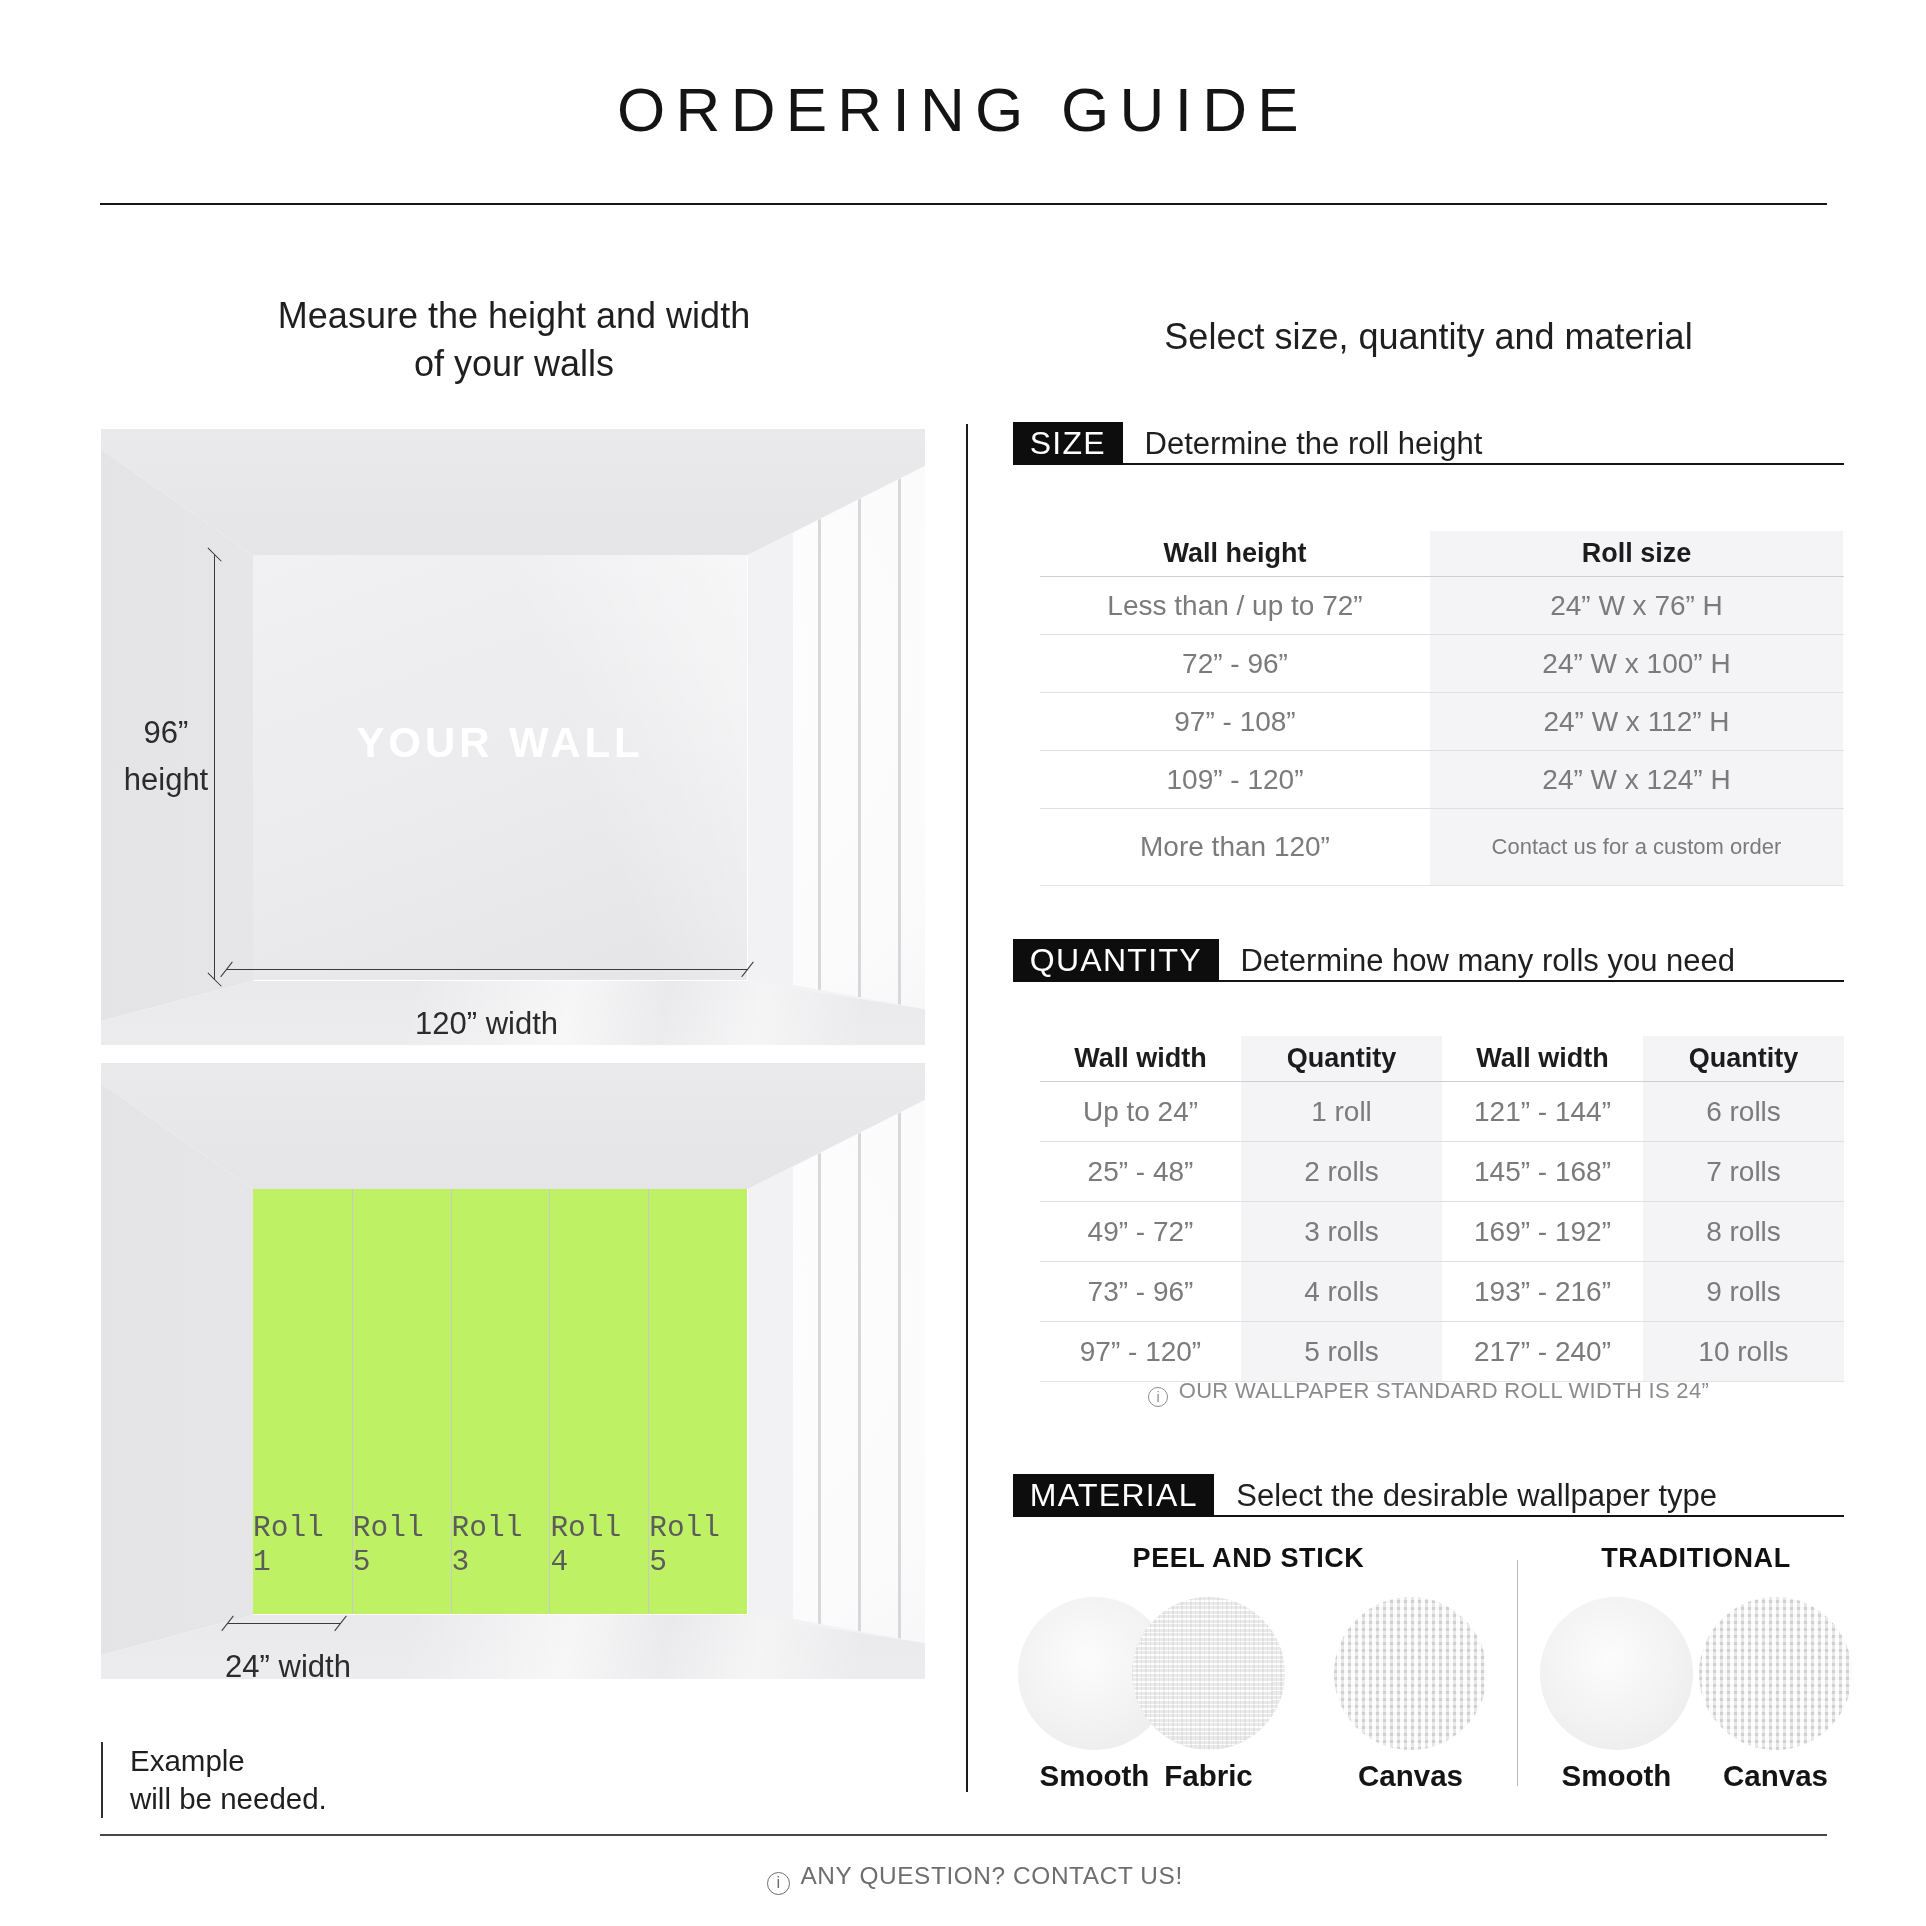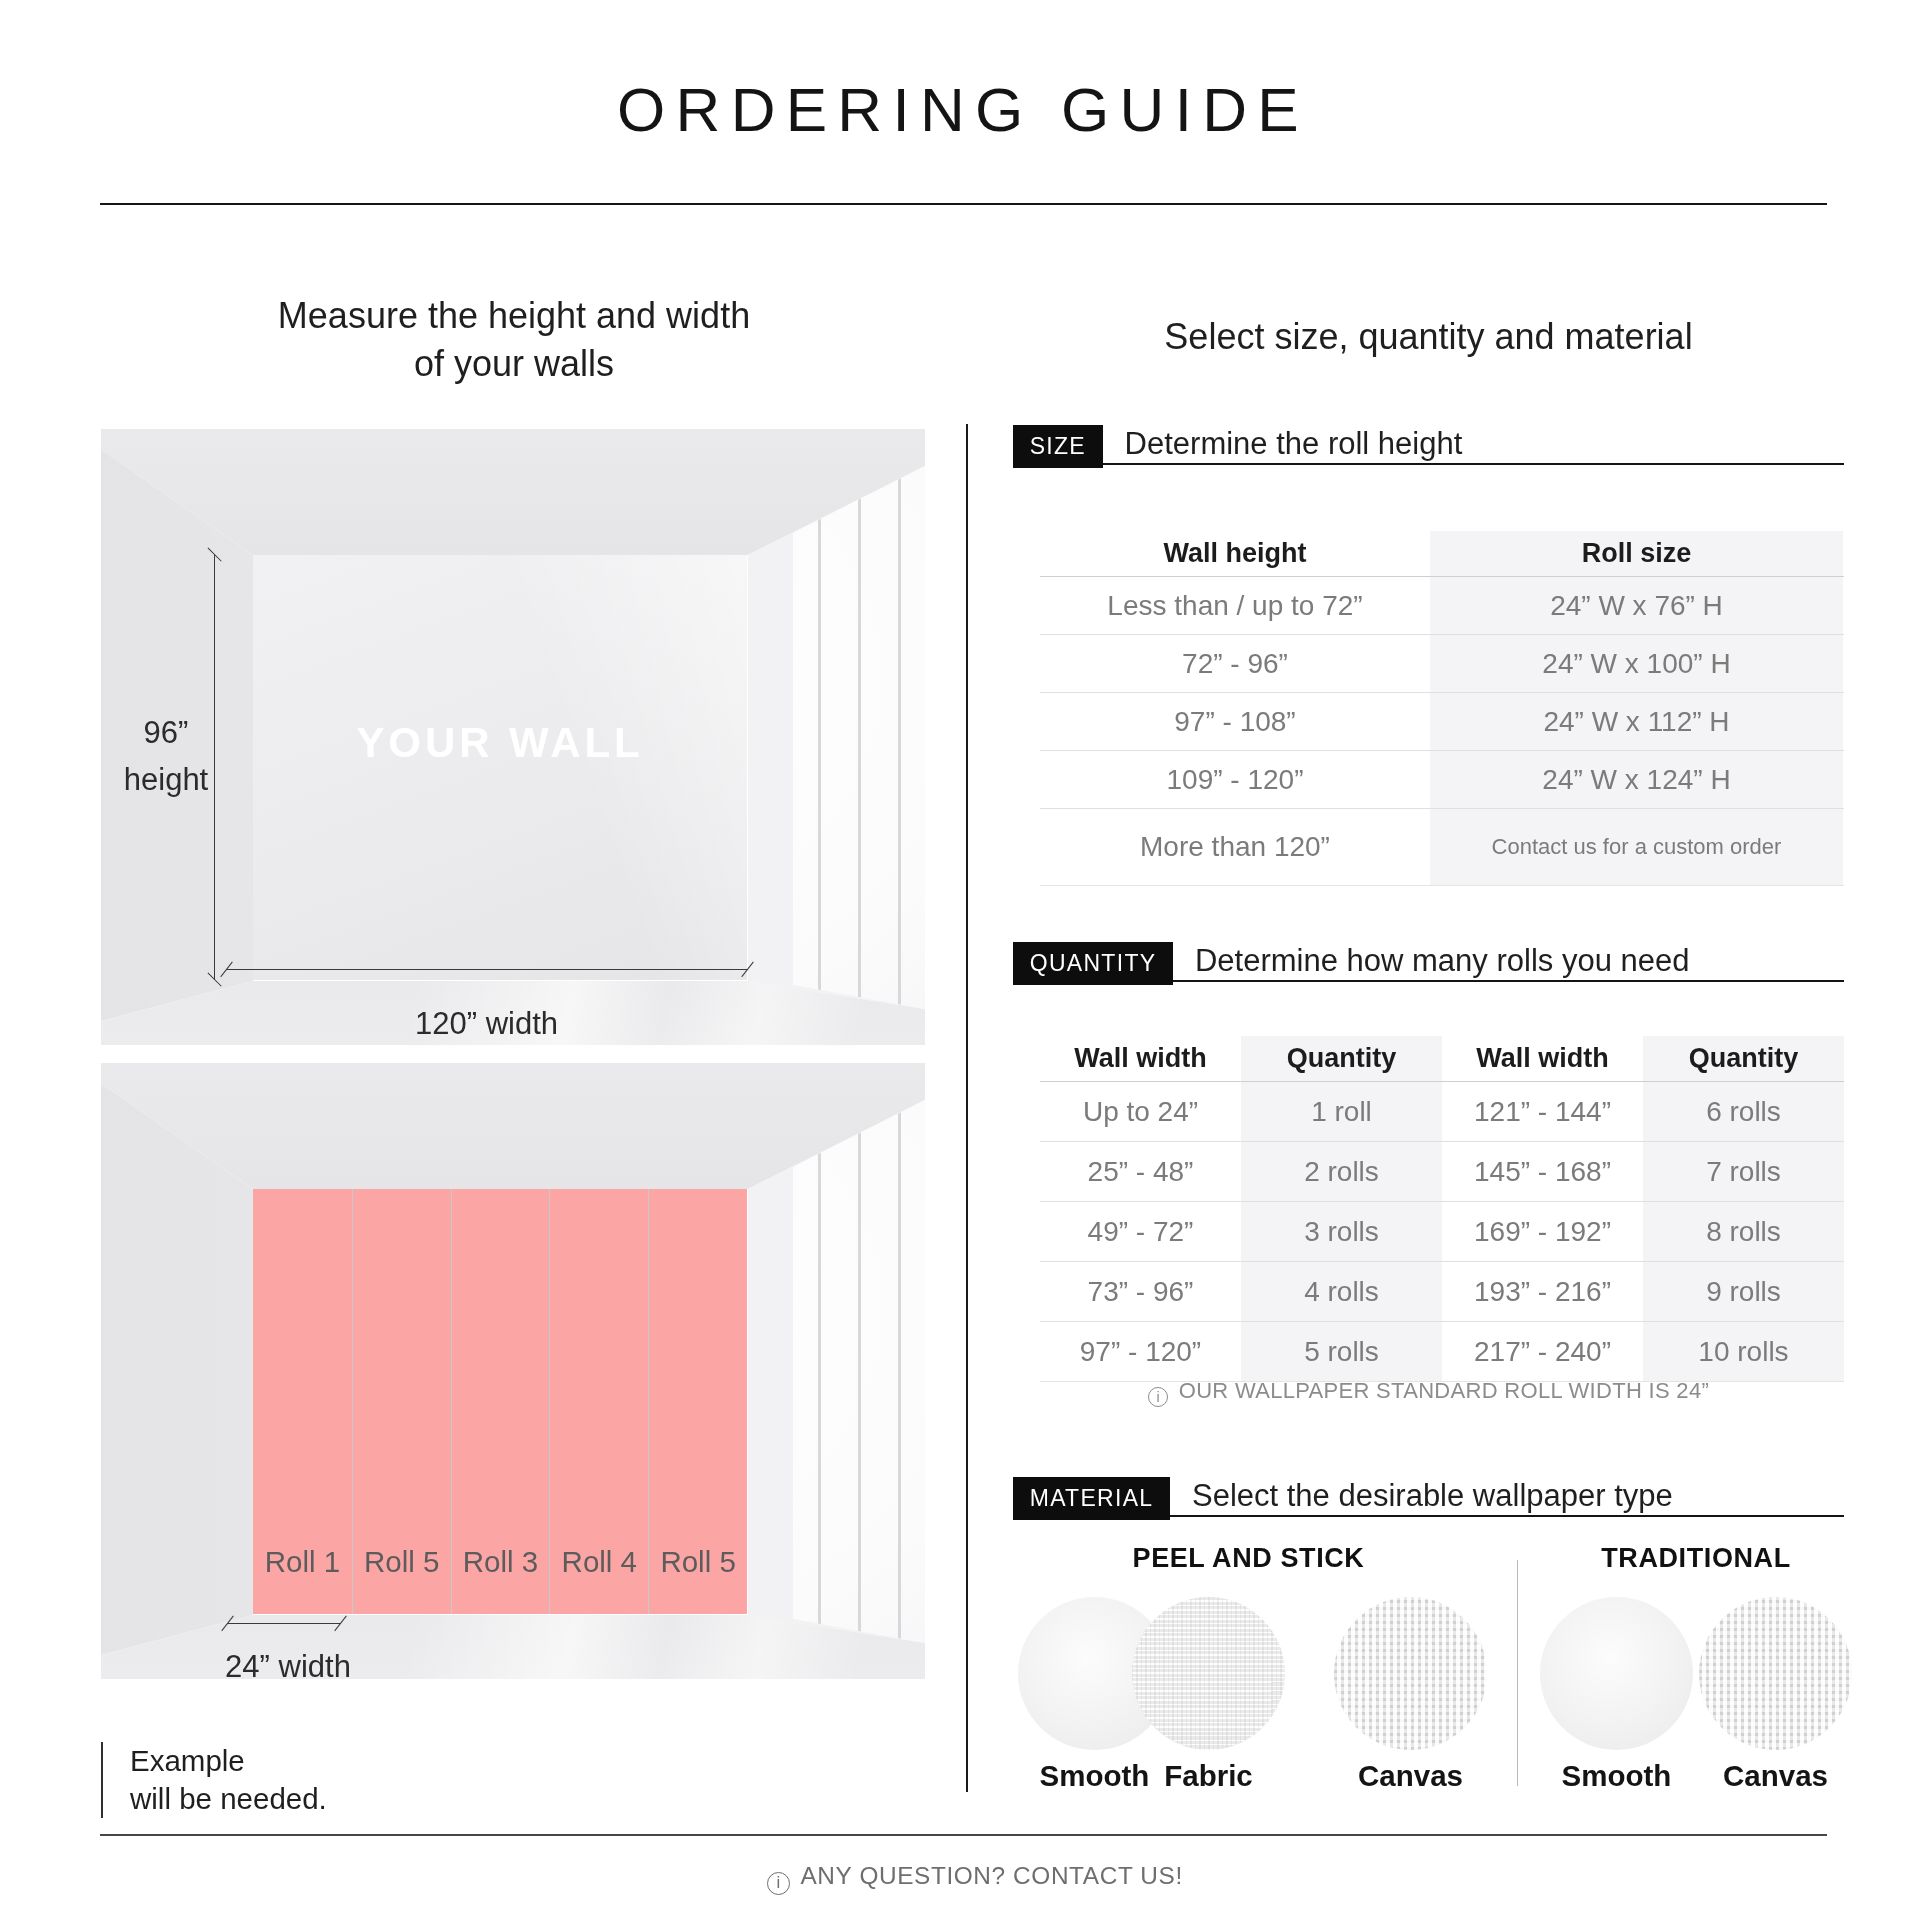--- a/index.html
+++ b/index.html
@@ -39,21 +39,21 @@
      clip-path:polygon(692px 104px,824px 37px,824px 580px,692px 556px); }
   .r-backwall { position:absolute; left:152px; top:126px; width:494px; height:425px;
      background:linear-gradient(160deg,#f1f1f3 0%,#ebebed 55%,#e5e5e8 100%); }
   .r-backwall .light { position:absolute; inset:0;
      background:linear-gradient(250deg,rgba(255,255,255,.55) 0%,rgba(255,255,255,0) 38%); }
   .wall-text { position:absolute; left:152px; top:290px; width:494px; text-align:center;
      font-size:42px; font-weight:700; letter-spacing:3.9px; color:#ffffff; }
 
   
   .panels { position:absolute; left:152px; top:126px; width:494px; height:425px;
-     background:#fca5a5; display:grid; grid-template-columns:repeat(5,1fr); }
+     background:#bef264; display:grid; grid-template-columns:repeat(5,1fr);font-family:Liberation Mono, monospace; }
   .panel { display:flex; align-items:flex-end; justify-content:center; padding-bottom:35px;
      font-size:29.5px; color:#5c5c5c; }
   .panel + .panel { border-left:1.3px solid #c9c9cb; }
 
   
   .dim-v { position:absolute; left:113px; top:126px; width:1.3px; height:425px; background:#3a3a3a; }
   .dim-v::before,.dim-v::after { content:""; position:absolute; left:-9px; width:19px; height:1.3px;
      background:#3a3a3a; transform:rotate(45deg); }
   .dim-v::before { top:-0.6px; } .dim-v::after { bottom:-0.6px; }
   .dim-h { position:absolute; height:1.3px; background:#3a3a3a; }
@@ -75,21 +75,21 @@
   .footer { position:absolute; top:1862px; left:0; width:1926px; text-align:center;
      font-size:24.4px; color:#6e6e6e; letter-spacing:0.6px;padding-left:24px; }
   .info-icon { display:inline-flex; width:23px; height:23px; border:1.9px solid currentColor;
      border-radius:50%; align-items:center; justify-content:center; vertical-align:-3.9px; margin-right:10.3px; }
   .info-icon::before { content:"i"; font-size:16.7px; line-height:1; }
 
   
   .sec-head { position:absolute; left:1013px; width:831px; height:43px;
      border-bottom:2.6px solid #141414; white-space:nowrap; }
   .sec-badge { display:inline-flex; height:43px; padding:0 16.7px; background:#0d0d0d; color:#ffffff;
-     font-size:23px; letter-spacing:1.3px; align-items:center; }
+     font-size:32px; letter-spacing:1.3px; align-items:center; }
   .sec-title { display:inline-flex; height:43px; margin-left:19px; font-size:31px; color:#1f1f1f;
      align-items:center; }
   .size-head { top:422px; } .qty-head { top:939px; } .mat-head { top:1474px; }
 
   .table { position:absolute; left:1040px; width:804px; border-bottom:1.3px solid #e4e4e4;margin-top:19px; }
   .size-table { top:512px; } .qty-table { top:1017px; }
   .tr { display:grid; height:58px; }
   .size-table .tr { grid-template-columns:390px 413px; }
   .qty-table .tr { grid-template-columns:201px 201px 201px 201px; height:60px; }
   .tr.head { height:45px; }

